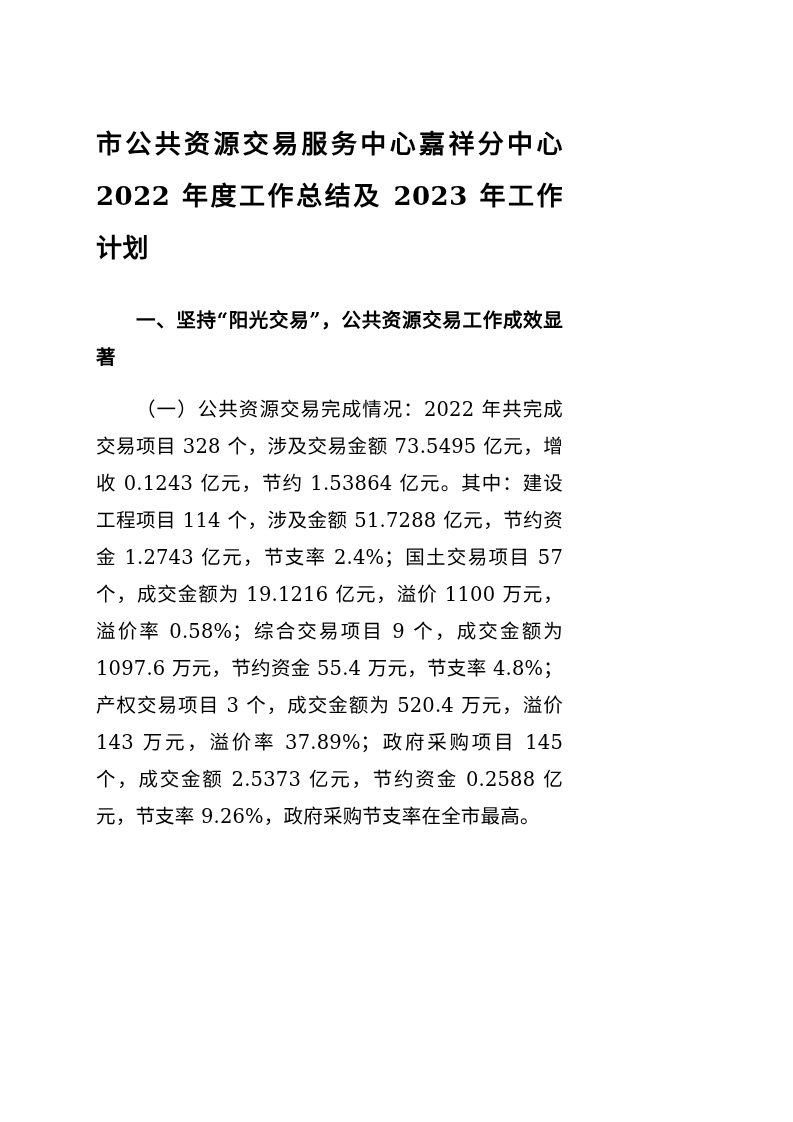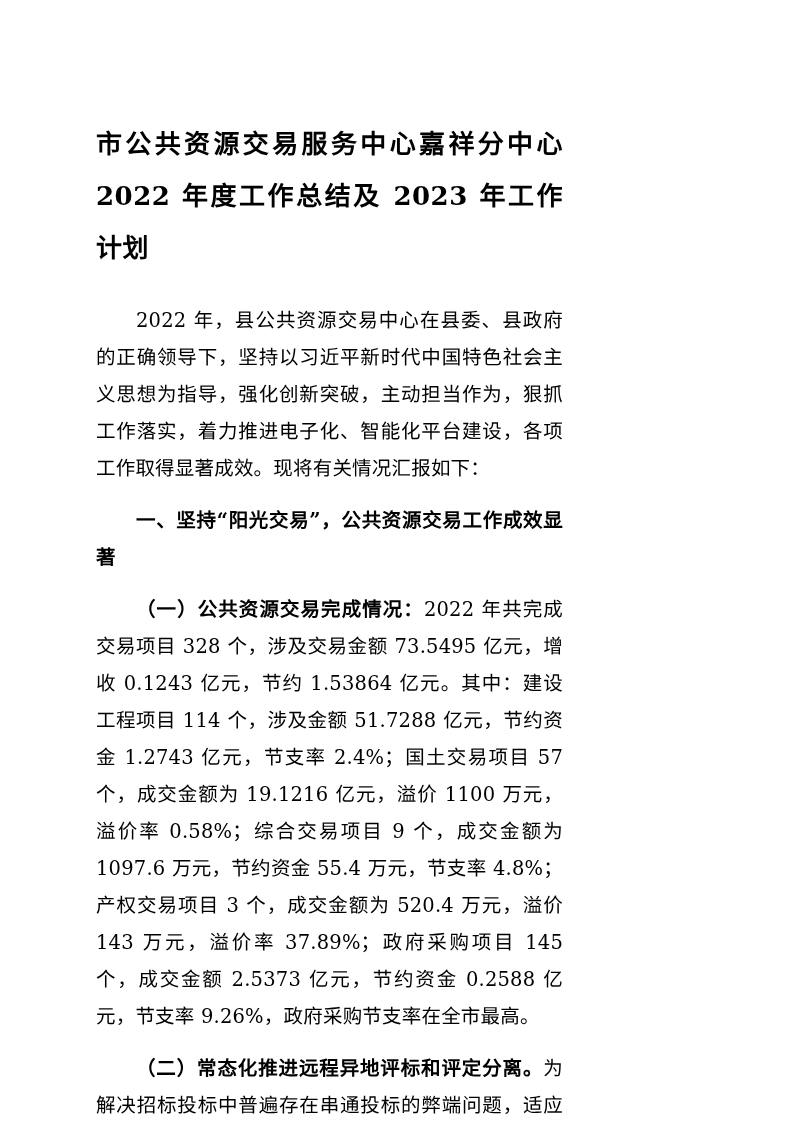--- a/index.html
+++ b/index.html
@@ -43,31 +43,29 @@
   .para.indent {
     text-indent: 40px;
   }
   .para.bold {
     font-weight: bold;
   }
   .para + .para {
     margin-top: 15px;
   }
   .seg-bold {
-    font-weight: bold;
+    font-weight: normal;
   }
 </style>
 </head>
 <body>
 
 <div class="page">
 
   <h1 class="doc-title">市公共资源交易服务中心嘉祥分中心 2022 年度工作总结及 2023 年工作计划</h1>
 
-  <p class="para indent">2022 年，县公共资源交易中心在县委、县政府的正确领导下，坚持以习近平新时代中国特色社会主义思想为指导，强化创新突破，主动担当作为，狠抓工作落实，着力推进电子化、智能化平台建设，各项工作取得显著成效。现将有关情况汇报如下：</p>
 
   <p class="para indent bold">一、坚持“阳光交易”，公共资源交易工作成效显著</p>
 
   <p class="para indent"><span class="seg-bold">（一）公共资源交易完成情况：</span><span>2022 年共完成交易项目 328 个，涉及交易金额 73.5495 亿元，增收 0.1243 亿元，节约 1.53864 亿元。其中：建设工程项目 114 个，涉及金额 51.7288 亿元，节约资金 1.2743 亿元，节支率 2.4%；国土交易项目 57 个，成交金额为 19.1216 亿元，溢价 1100 万元，溢价率 0.58%；综合交易项目 9 个，成交金额为 1097.6 万元，节约资金 55.4 万元，节支率 4.8%；产权交易项目 3 个，成交金额为 520.4 万元，溢价 143 万元，溢价率 37.89%；政府采购项目 145 个，成交金额 2.5373 亿元，节约资金 0.2588 亿元，节支率 9.26%，政府采购节支率在全市最高。</span></p>
 
-  <p class="para indent"><span class="seg-bold">（二）常态化推进远程异地评标和评定分离。</span><span>为解决招标投标中普遍存在串通投标的弊端问题，适应新冠疫情防控形势，交易项目全部采用“不见面开标”，投标人和供应商无需到现场进行投标，实行远程网上开标；对工程建设项目采</span></p>
 
 </div>
 
 </body></html>

